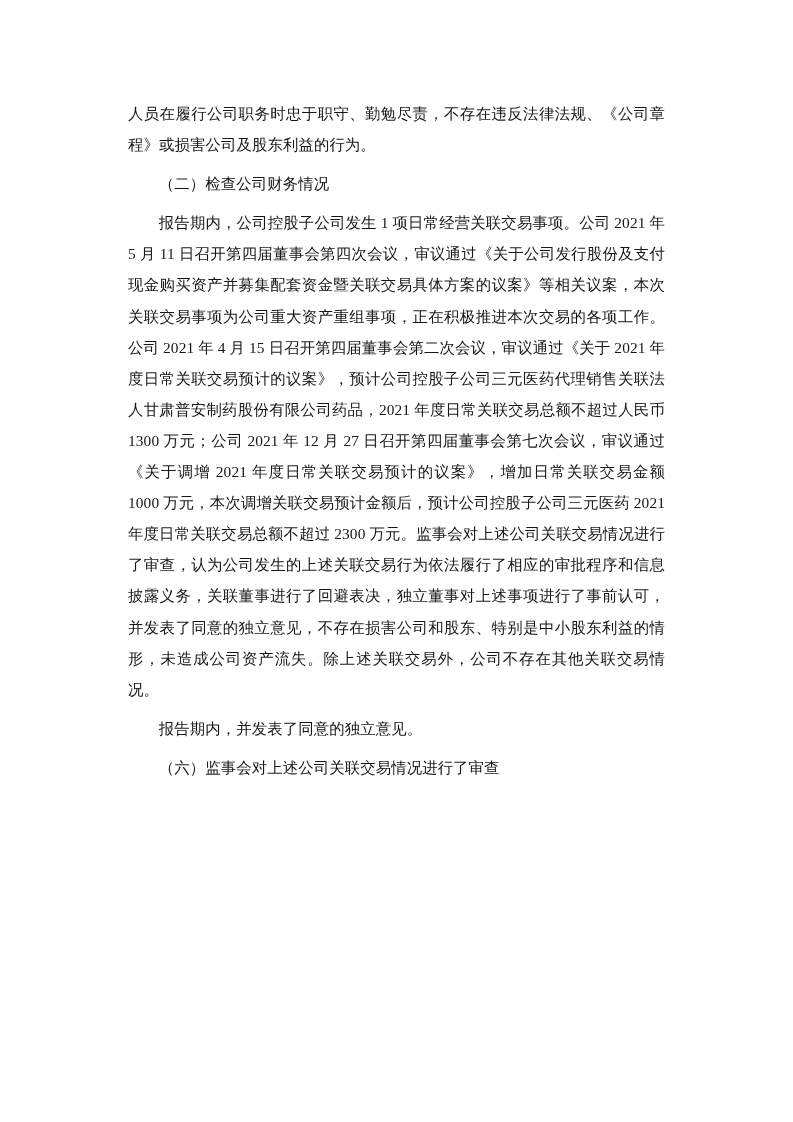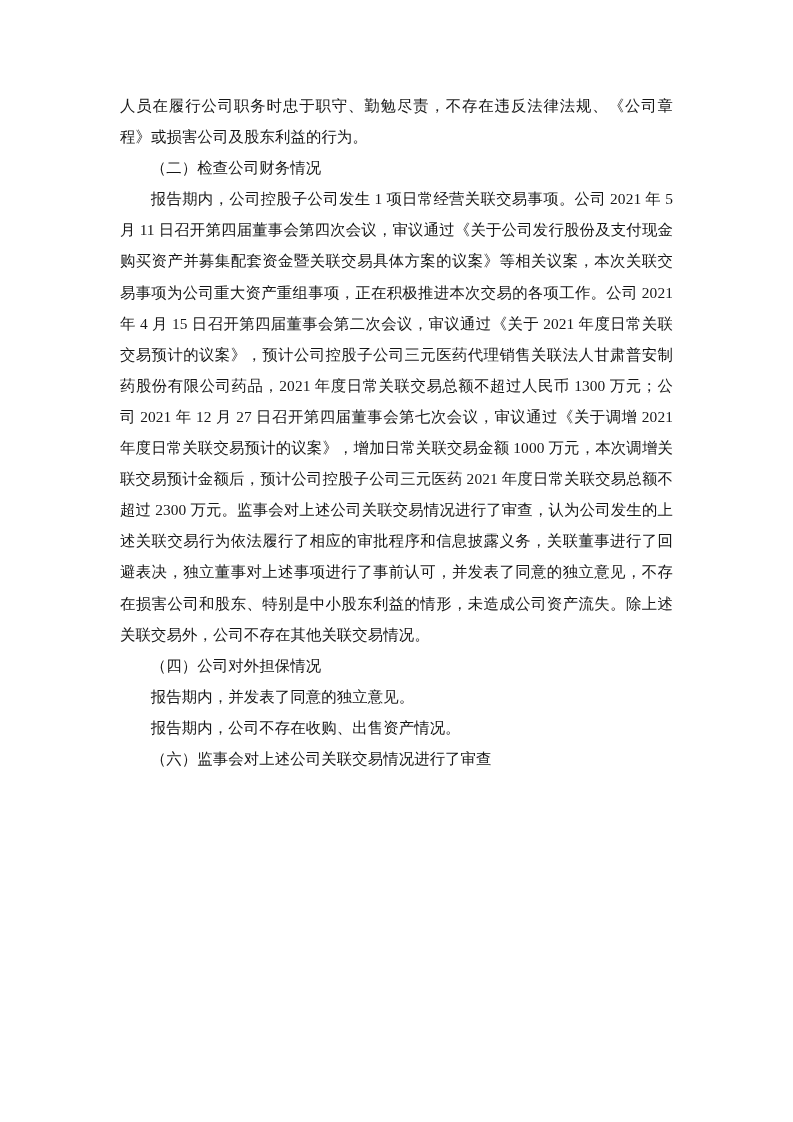--- a/index.html
+++ b/index.html
@@ -21,34 +21,32 @@
     left: 120px;
     top: 90px;
     width: 553px;
     font-size: 15.4px;
     line-height: 31.1px;
     text-align: justify;
     text-justify: inter-ideograph;
     letter-spacing: 0.1px;
   }
   .content p {
-    margin: 0;
+    margin: 8px;
     padding: 0;
     text-indent: 2em;
   }
   .content p.no-indent {
     text-indent: 0;
   }
 </style>
 </head>
 <body>
 
 <div class="page">
   <div class="content">
     <p class="no-indent">人员在履行公司职务时忠于职守、勤勉尽责，不存在违反法律法规、《公司章程》或损害公司及股东利益的行为。</p>
     <p>（二）检查公司财务情况</p>
     <p>报告期内，公司控股子公司发生 1 项日常经营关联交易事项。公司 2021 年 5 月 11 日召开第四届董事会第四次会议，审议通过《关于公司发行股份及支付现金购买资产并募集配套资金暨关联交易具体方案的议案》等相关议案，本次关联交易事项为公司重大资产重组事项，正在积极推进本次交易的各项工作。公司 2021 年 4 月 15 日召开第四届董事会第二次会议，审议通过《关于 2021 年度日常关联交易预计的议案》，预计公司控股子公司三元医药代理销售关联法人甘肃普安制药股份有限公司药品，2021 年度日常关联交易总额不超过人民币 1300 万元；公司 2021 年 12 月 27 日召开第四届董事会第七次会议，审议通过《关于调增 2021 年度日常关联交易预计的议案》，增加日常关联交易金额 1000 万元，本次调增关联交易预计金额后，预计公司控股子公司三元医药 2021 年度日常关联交易总额不超过 2300 万元。监事会对上述公司关联交易情况进行了审查，认为公司发生的上述关联交易行为依法履行了相应的审批程序和信息披露义务，关联董事进行了回避表决，独立董事对上述事项进行了事前认可，并发表了同意的独立意见，不存在损害公司和股东、特别是中小股东利益的情形，未造成公司资产流失。除上述关联交易外，公司不存在其他关联交易情况。</p>
-    <p>（四）公司对外担保情况</p>
     <p>报告期内，并发表了同意的独立意见。</p>
-    <p>报告期内，公司不存在收购、出售资产情况。</p>
     <p>（六）监事会对上述公司关联交易情况进行了审查</p>
   </div>
 </div>
 
 </body></html>

